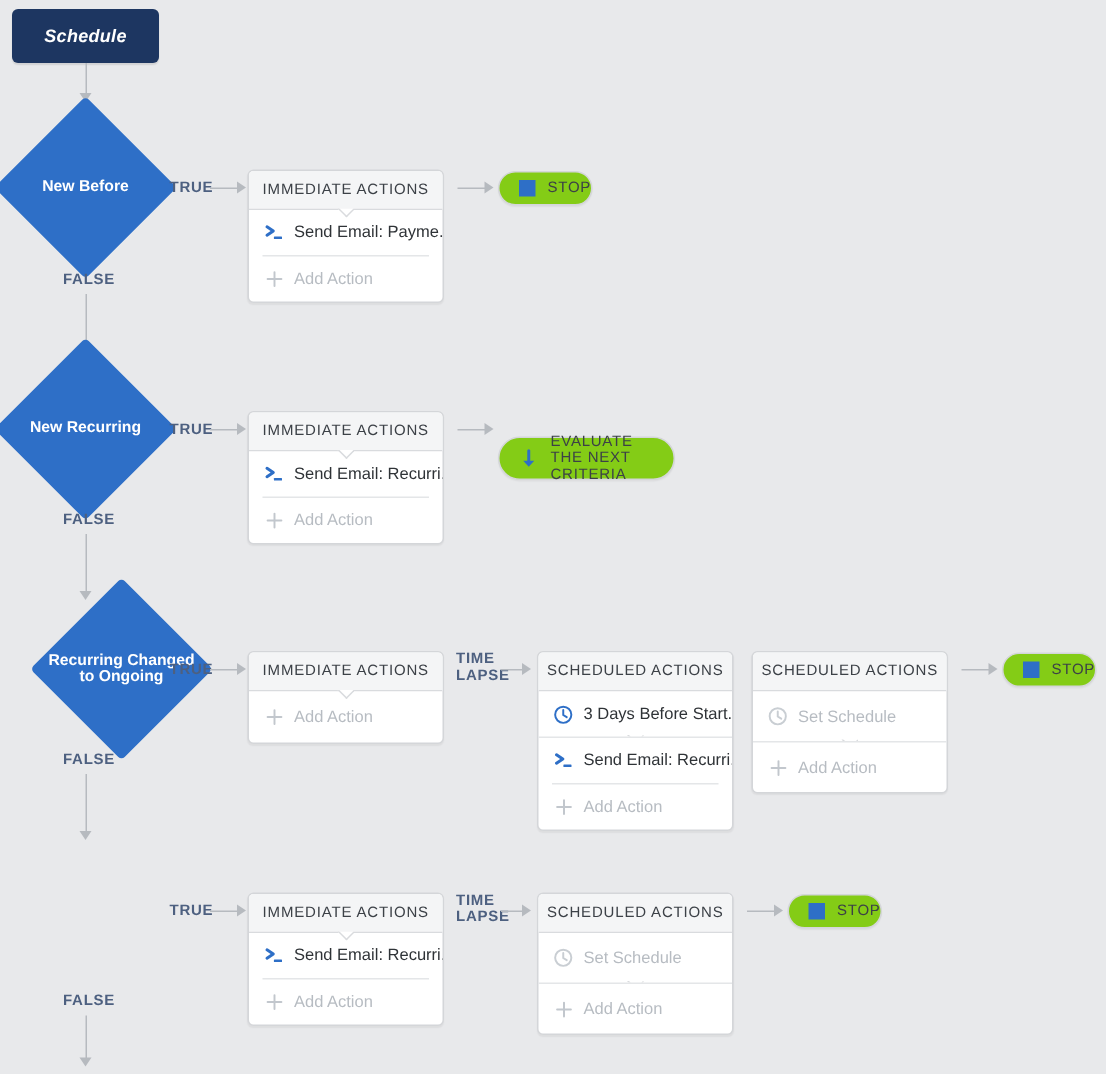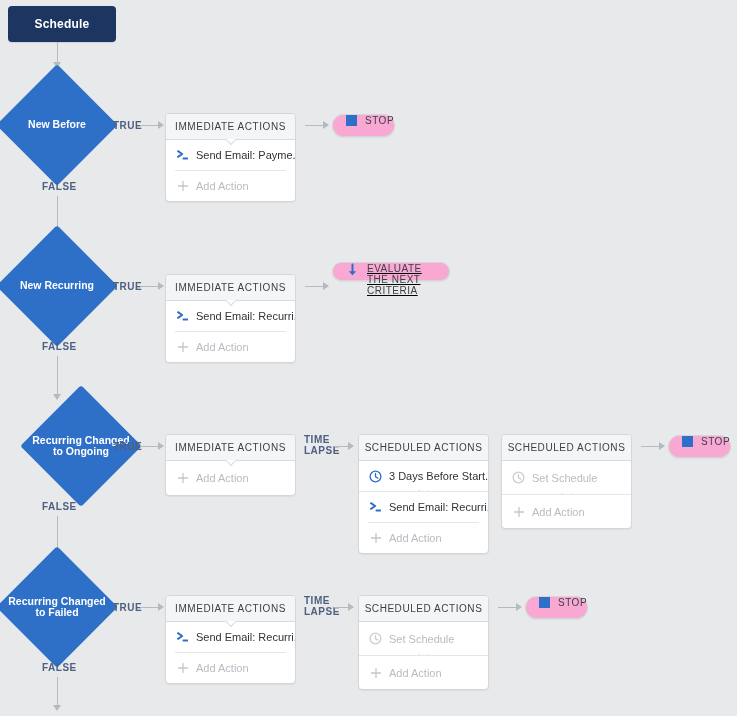--- a/index.html
+++ b/index.html
@@ -103,24 +103,24 @@
     display:flex;align-items:center;justify-content:center;
   }
   .row .ico svg{display:block;}
   .row-divider{
     height:1px;background:#e4e6e8;margin:0 9px;
   }
 
   
   .pill{
     position:absolute;
-    background:#f9a8d4;
+    background:#84cc16;
     border:1px solid #d4d6d9;
     border-radius:18px;
-    display:flex;align-items:flex-start;
+    display:flex;align-items:center;
     box-sizing:border-box;
     padding:0 13px;
     box-shadow:0 1px 1px rgba(0,0,0,.05);
   }
   .pill .stop-sq{
     width:11px;height:11px;
     background:#2e6fc7;
     margin-right:8px;
     flex:0 0 11px;
   }
@@ -161,21 +161,21 @@
     line-height:11px;
     white-space:pre-line;
     font-weight:bold;
   }
 </style>
 </head>
 <body>
 
 <div id="canvas">
 
-  <div class="start-node" style="left:8px;top:6px;width:108px;height:36px;">
+  <div class="start-node" style="left:8px;top:6px;width:98px;height:36px;font-style:italic;">
     <span>Schedule</span>
   </div>
 
   <div class="vline" style="left:57px;top:42px;height:22px;"></div>
   <div class="arrow-down" style="left:53px;top:62px;"></div>
 
   <div class="diamond-wrap" style="left:14px;top:82px;width:86px;height:86px;">
     <div class="diamond"></div>
     <div class="diamond-label">New Before</div>
   </div>
@@ -255,21 +255,21 @@
             <path d="M6 1.4 V10.6 M1.4 6 H10.6" stroke="#c2c7cd" stroke-width="1.3" stroke-linecap="round"></path>
           </svg>
       </span>
       <span>Add Action</span>
     </div>
   </div>
 
   <div class="hline" style="left:305px;top:286px;width:19px;"></div>
   <div class="arrow-right" style="left:323px;top:282px;"></div>
 
-  <div class="pill" style="left:332px;top:262px;width:118px;height:19px;text-decoration:underline;">
+  <div class="pill" style="left:332px;top:291px;width:118px;height:29px;">
     <span class="arrow-ico">
       <svg width="13" height="14" viewBox="0 0 13 14">
           <path d="M6.5 1.5 V9.6" stroke="#2e6fc7" stroke-width="2" stroke-linecap="round"></path>
           <path d="M2.8 8.2 L6.5 12.2 L10.2 8.2 Z" fill="#2e6fc7"></path>
         </svg>
     </span>
     <span class="lbl">EVALUATE THE
 NEXT CRITERIA</span>
   </div>
 
@@ -365,24 +365,20 @@
   </div>
 
   <div class="hline" style="left:641px;top:446px;width:19px;"></div>
   <div class="arrow-right" style="left:659px;top:442px;"></div>
 
   <div class="pill" style="left:668px;top:435px;width:63px;height:23px;">
     <span class="stop-sq"></span>
     <span class="lbl">STOP</span>
   </div>
 
-  <div class="diamond-wrap" style="left:14px;top:564px;width:86px;height:86px;">
-    <div class="diamond"></div>
-    <div class="diamond-label">Recurring Changed to Failed</div>
-  </div>
 
   <div class="conn-label" style="left:113px;top:602px;">TRUE</div>
   <div class="hline" style="left:140px;top:607px;width:19px;"></div>
   <div class="arrow-right" style="left:158px;top:603px;"></div>
 
   <div class="conn-label" style="left:42px;top:662px;">FALSE</div>
   <div class="vline" style="left:57px;top:677px;height:30px;"></div>
   <div class="arrow-down" style="left:53px;top:705px;"></div>
 
   <div class="card" style="left:165px;top:595px;width:131px;">

